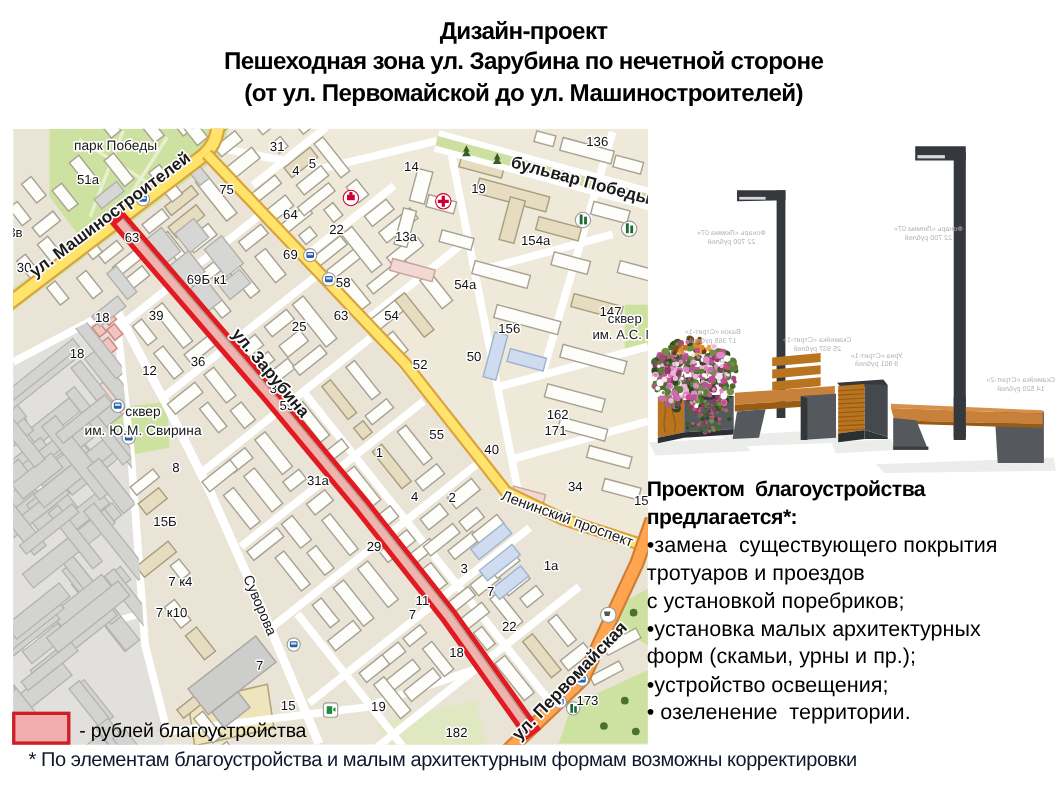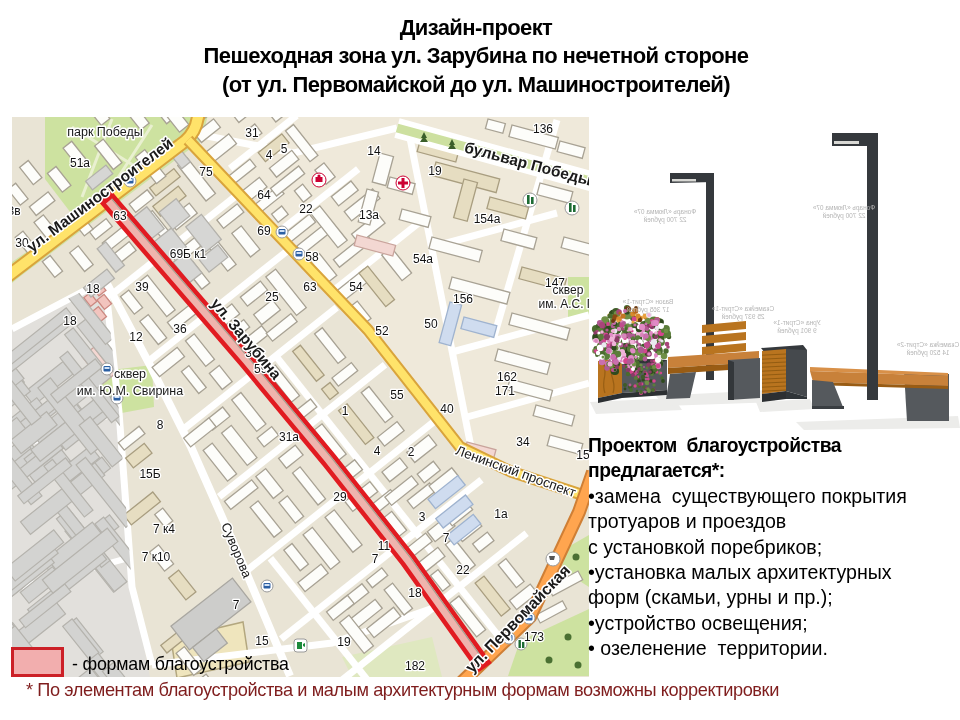--- a/index.html
+++ b/index.html
@@ -1168,15 +1168,15 @@
 тротуаров и проездов<br>
 с установкой поребриков;<br>
 •установка малых архитектурных<br>
 форм (скамьи, урны и пр.);<br>
 •устройство освещения;<br>
 • озеленение&nbsp; территории.
 </div>
 
 <div class="abs" style="left:11px;top:647px;width:47px;height:24px;background:#f2aeae;border:3px solid #cc2027"></div>
 
-<div class="abs" style="left:72px;top:654px;font-size:17.8px;letter-spacing:-0.2px;color:#000">- формам благоустройства</div>
-
-<div class="abs" style="left:26px;top:680px;font-size:18.2px;letter-spacing:-0.4px;color:#7f1d1d">* По элементам благоустройства и малым архитектурным формам возможны корректировки</div>
+<div class="abs" style="left:72px;top:654px;font-size:17.8px;letter-spacing:-0.2px;color:#000">- рублей благоустройства</div>
+
+<div class="abs" style="left:26px;top:680px;font-size:18.2px;letter-spacing:-0.4px;color:#0f172a">* По элементам благоустройства и малым архитектурным формам возможны корректировки</div>
 
 </body></html>

